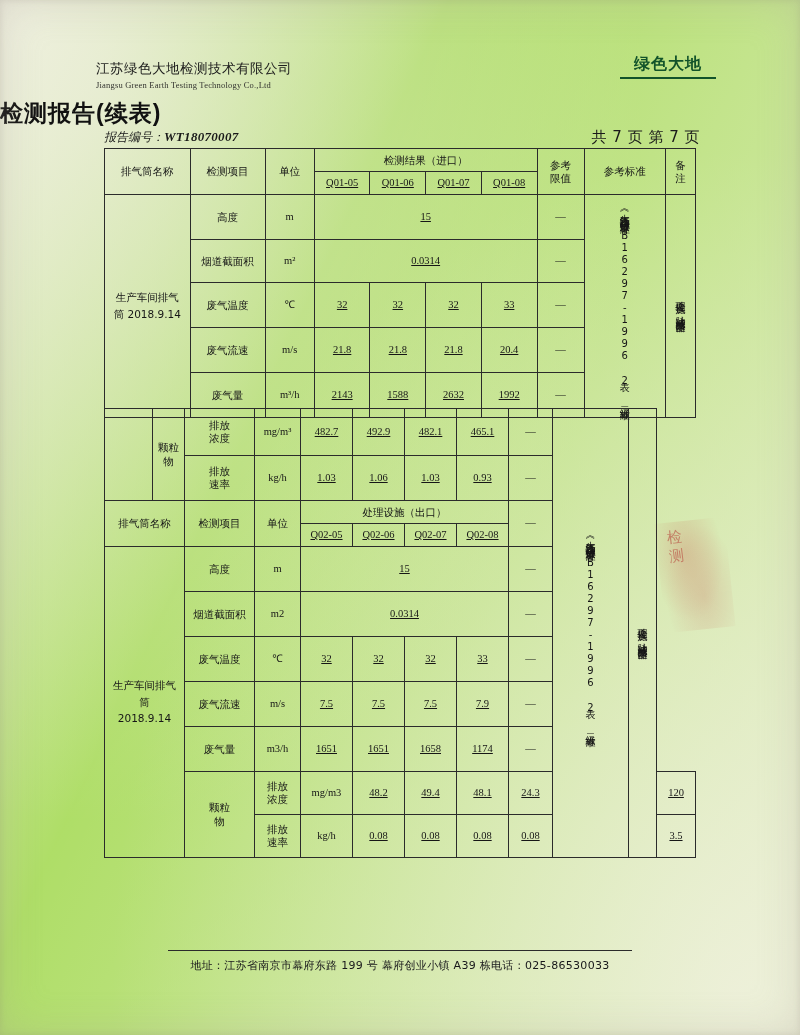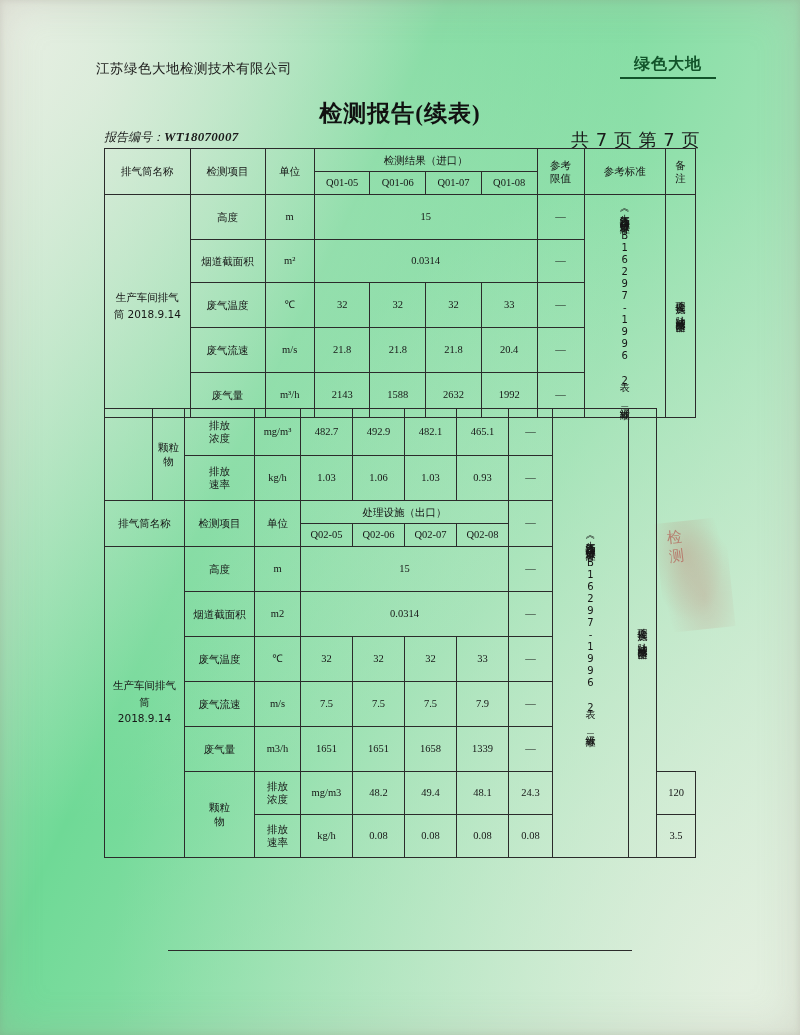--- a/index.html
+++ b/index.html
@@ -13,21 +13,21 @@
     font-family: "Liberation Serif", serif;
     color: #1a1a1a;
     position: relative;
     overflow: hidden;
   }
   .page {
     position: absolute;
     left: 0; top: 0;
     width: 800px;
     height: 1035px;
-    background: #22c55e;
+    background: #84cc16;
   }
   
   .paper-tint {
     position: absolute;
     left: 0; top: 0; right: 0; bottom: 0;
     background:
       linear-gradient(115deg, rgba(247,243,238,0.9) 0%, rgba(255,255,255,0.35) 35%, rgba(250,246,240,0.8) 100%),
       radial-gradient(ellipse at 12% 8%, rgba(232,226,216,0.55) 0%, rgba(255,255,255,0) 55%),
       radial-gradient(ellipse at 92% 96%, rgba(236,230,220,0.6) 0%, rgba(255,255,255,0) 60%);
     pointer-events: none;
@@ -82,45 +82,44 @@
     height: 2px;
     background: #12532a;
     margin-top: 2px;
     width: 96px;
   }
   .doc-title {
     position: absolute;
     left: 0;
     right: 0;
     top: 98px;
-    text-align: center;
     font-size: 23px;
     font-weight: bold;
-    font-family: Liberation Serif, serif;
+    font-family: Liberation Sans, sans-serif;
     letter-spacing: 1px;
     color: #111;
   }
   .report-no {
     position: absolute;
     left: 104px;
     top: 129px;
     font-size: 12px;
     font-family: "DejaVu Sans", sans-serif;
     font-style: italic;
   }
   .report-no b {
     font-family: "Liberation Serif", serif;
     font-size: 13px;
     letter-spacing: 0.3px;
   }
   .page-no {
     position: absolute;
     right: 100px;
     top: 128px;
-    font-size: 18px;
+    font-size: 15px;
     font-family: "DejaVu Sans", sans-serif;
     letter-spacing: 0.5px;
   }
 
   
   table.main {
     position: absolute;
     left: 104px;
     top: 148px;
     width: 592px;
@@ -131,21 +130,21 @@
   table.main td {
     border: 1px solid #2b2b2b;
     text-align: center;
     vertical-align: middle;
     font-size: 10.5px;
     color: #161616;
     padding: 0;
     line-height: 1.35;
   }
   .h-hdr { height: 22px; }
-  .cell-num { font-family: "Liberation Serif", serif; font-size: 11.5px; }
+  .cell-num { font-family: "Liberation Serif", serif; font-size: 11.5px; text-decoration: underline; }
   .cell-unit { font-family: "Liberation Serif", serif; font-size: 10.5px; }
   .vert-small {
     writing-mode: vertical-rl;
     text-orientation: upright;
     letter-spacing: 1px;
     line-height: 1.1;
     font-size: 10px;
     display: inline-block;
   }
   .std-cell {
@@ -203,20 +202,21 @@
 </head>
 <body>
 
 <div class="page">
   <div class="paper-tint"></div>
 
   <div class="content">
 
     <div class="hdr">
       <div class="company-cn">江苏绿色大地检测技术有限公司</div>
+      <div class="company-en">Jiangsu Green Earth Testing Technology Co.,Ltd</div>
       <div class="logo-box">
         <div class="logo-text">绿色大地</div>
         <div class="logo-rule"></div>
       </div>
     </div>
 
     <div class="doc-title">检测报告(续表)</div>
 
     <div class="report-no">
       <span>报告编号：</span><b>WT18070007</b>
@@ -396,21 +396,21 @@
         <td class="cell-num">7.5</td>
         <td class="cell-num">7.9</td>
         <td class="dash">—</td>
       </tr>
       <tr>
         <td style="height:44px">废气量</td>
         <td class="cell-unit">m3/h</td>
         <td class="cell-num">1651</td>
         <td class="cell-num">1651</td>
         <td class="cell-num">1658</td>
-        <td class="cell-num">1339</td>
+        <td class="cell-num">1174</td>
         <td class="dash">—</td>
       </tr>
 
       <tr>
         <td rowspan="2" style="line-height:1.25">颗粒<br>物</td>
         <td style="height:42px; line-height:1.25">排放<br>浓度</td>
         <td class="cell-unit">mg/m3</td>
         <td class="cell-num">48.2</td>
         <td class="cell-num">49.4</td>
         <td class="cell-num">48.1</td>
@@ -426,16 +426,17 @@
         <td class="cell-num">0.08</td>
         <td class="cell-num">3.5</td>
       </tr>
     </tbody>
       </table>
 
     <div class="stamp"></div>
     <div class="stamp-glyphs">检<br>测</div>
 
     <div class="footer-rule"></div>
+    <div class="footer-text">地址：江苏省南京市幕府东路 199 号  幕府创业小镇 A39 栋电话：025-86530033</div>
   </div>
 
   <div class="edge-shadow"></div>
 </div>
 
 </body></html>

